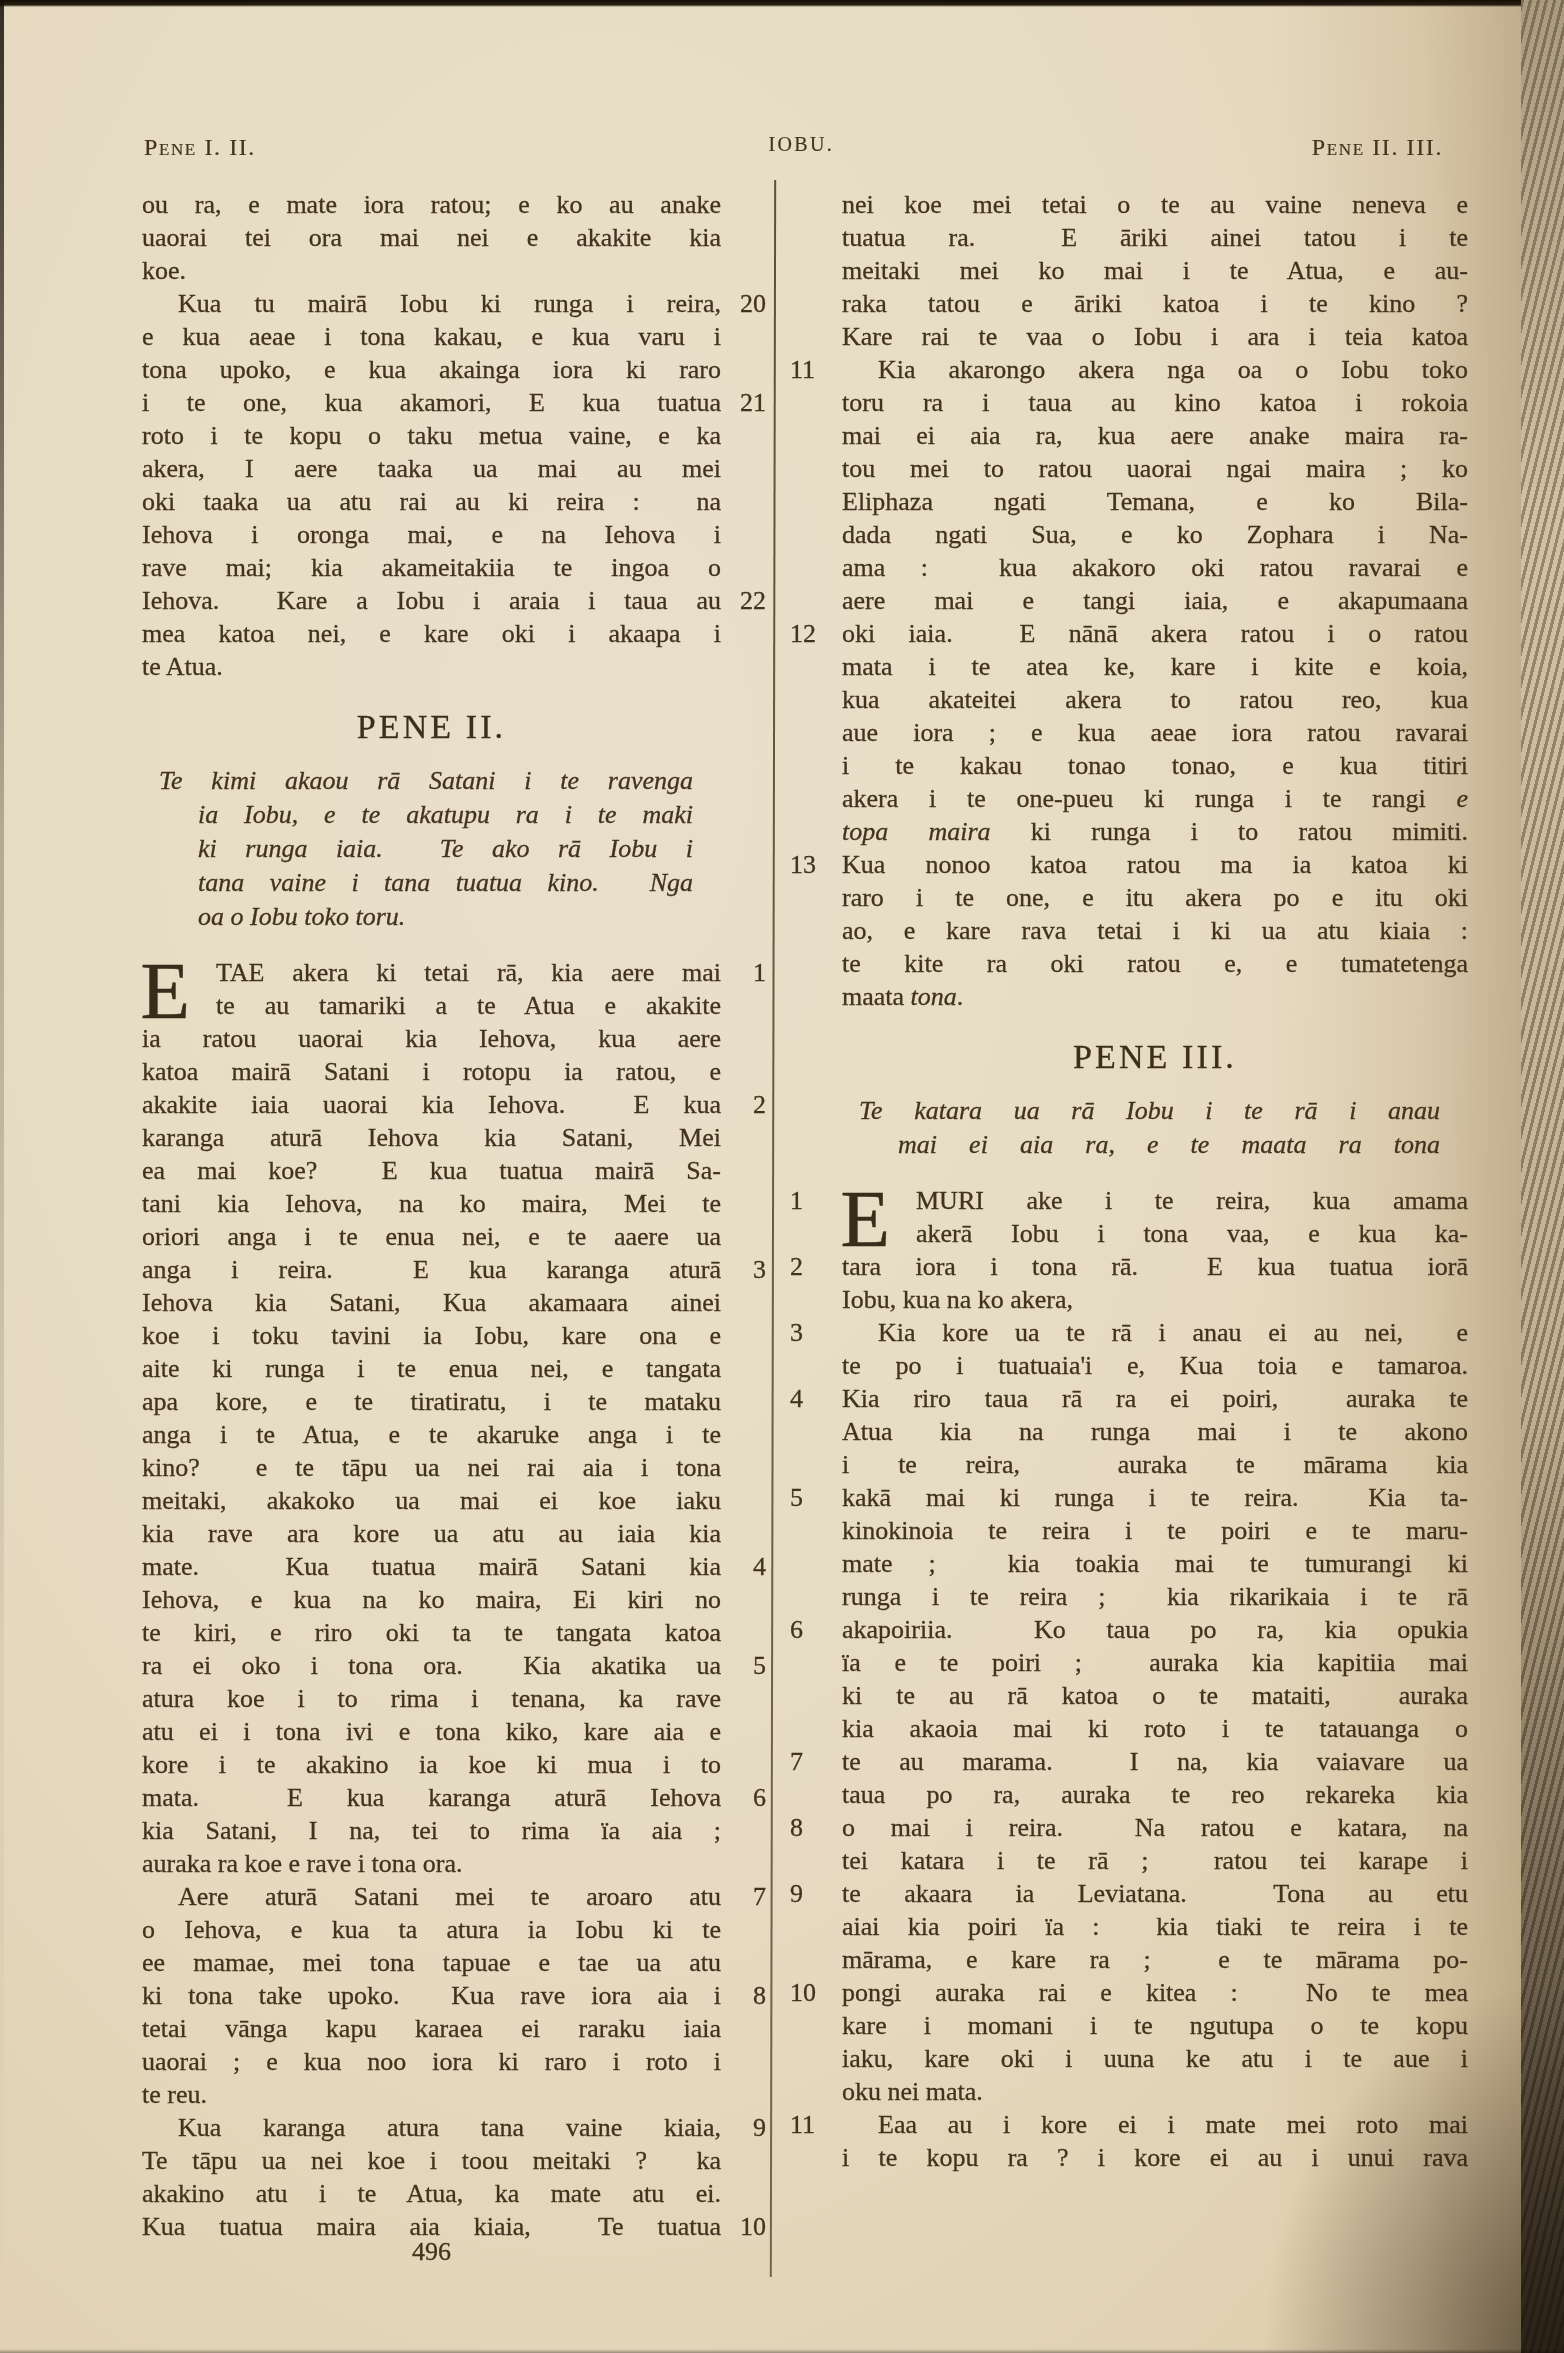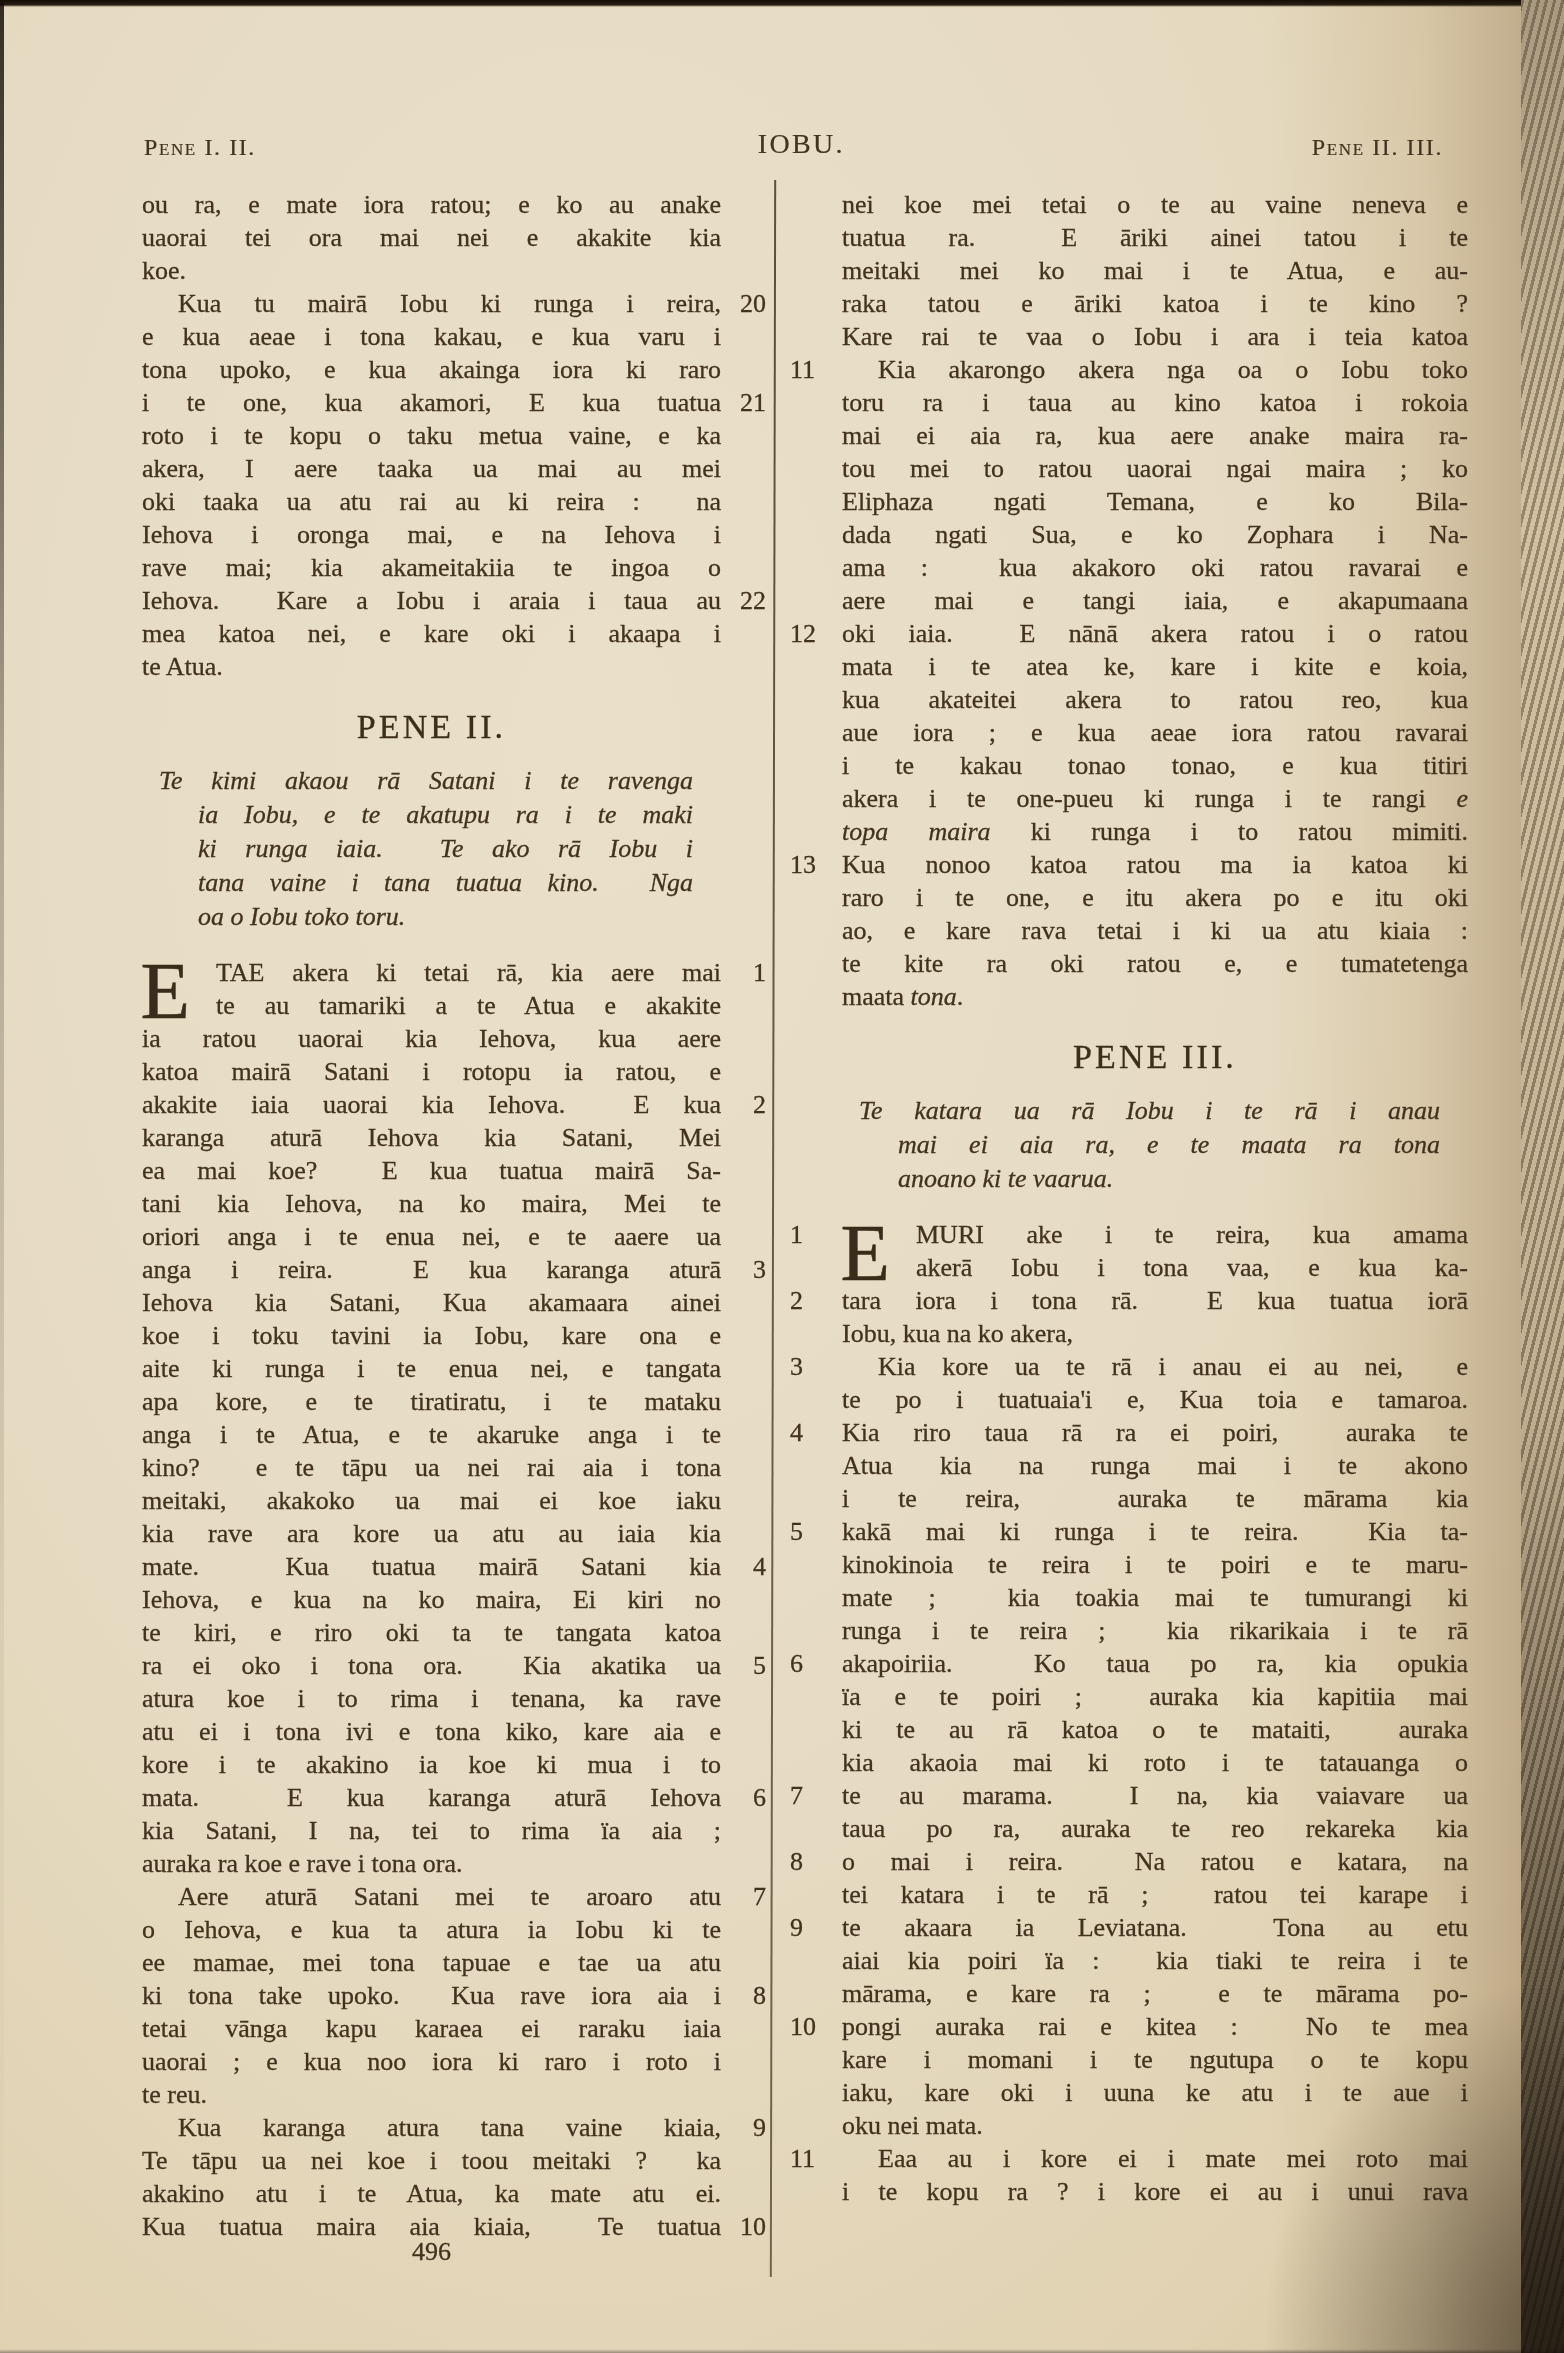--- a/index.html
+++ b/index.html
@@ -25,21 +25,21 @@
         background:radial-gradient(ellipse at 100% 100%, rgba(25,17,9,.55), rgba(25,17,9,0) 65%);}
   .bottom-edge{position:absolute;left:0;right:0;bottom:0;height:4.7px;
         background:linear-gradient(to top,rgba(20,14,8,.45),rgba(20,14,8,0));}
 
   
   .runhead{position:absolute;top:128px;left:144px;width:1299px;height:38px;
         font-size:24px;line-height:38px;color:#43341f;-webkit-text-stroke:0.2px;}
   .runhead .sc{font-variant:small-caps;letter-spacing:1.6px;}
   .rh-left{position:absolute;left:0;top:0;}
   .rh-center{position:absolute;left:50.6%;transform:translateX(-50%);top:-3.1px;
-        font-size:28px;letter-spacing:2.3px;}
+        font-size:20px;letter-spacing:2.3px;}
   .rh-right{position:absolute;right:0;top:0;}
 
   
   .col{position:absolute;top:188px;font-size:26px;-webkit-text-stroke:0.3px;}
   .col-left{left:142px;width:579px;}
   .col-right{left:842px;width:626px;}
   .divider{position:absolute;left:772px;top:180px;width:1.6px;height:2097px;
         background:linear-gradient(to bottom,rgba(80,62,40,.9),rgba(80,62,40,.75));
         transform:rotate(.12deg);}
 
@@ -172,21 +172,20 @@
         <div class="line">Kua nonoo katoa ratou ma ia katoa ki<span class="verse v-left">13</span></div>
         <div class="line">raro i te one, e itu akera po e itu oki</div>
         <div class="line">ao, e kare rava tetai i ki ua atu kiaia :</div>
         <div class="line">te kite ra oki ratou e, e tumatetenga</div>
         <div class="line nj">maata <i>tona</i>.</div>
       </div>
       <div class="seg seg-heading">PENE III.</div>
       <div class="seg seg-summary">
         <div class="line">Te katara ua rā Iobu i te rā i anau</div>
         <div class="line in2">mai ei aia ra, e te maata ra tona</div>
-        <div class="line nj in2">anoano ki te vaarua.</div>
       </div>
       <div class="seg seg-dropcap">
         <span class="cap">E</span>
         <div class="line cappad">MURI ake i te reira, kua amama<span class="verse v-left">1</span></div>
         <div class="line cappad">akerā Iobu i tona vaa, e kua ka-</div>
         <div class="line">tara iora i tona rā.&nbsp; E kua tuatua iorā<span class="verse v-left">2</span></div>
         <div class="line nj">Iobu, kua na ko akera,</div>
         <div class="line in1">Kia kore ua te rā i anau ei au nei,&nbsp; e<span class="verse v-left">3</span></div>
         <div class="line">te po i tuatuaia'i e, Kua toia e tamaroa.</div>
         <div class="line">Kia riro taua rā ra ei poiri,&nbsp; auraka te<span class="verse v-left">4</span></div>

